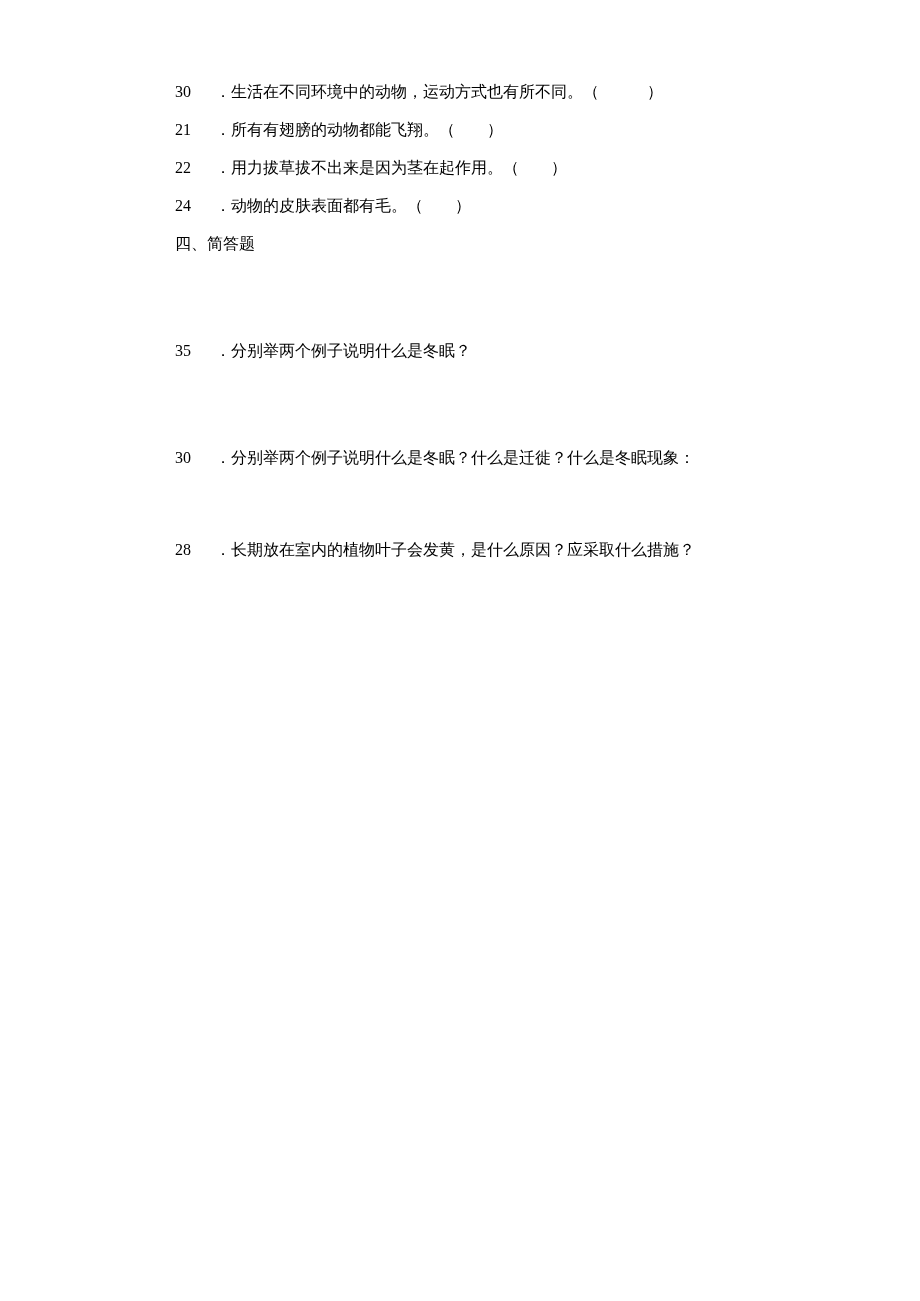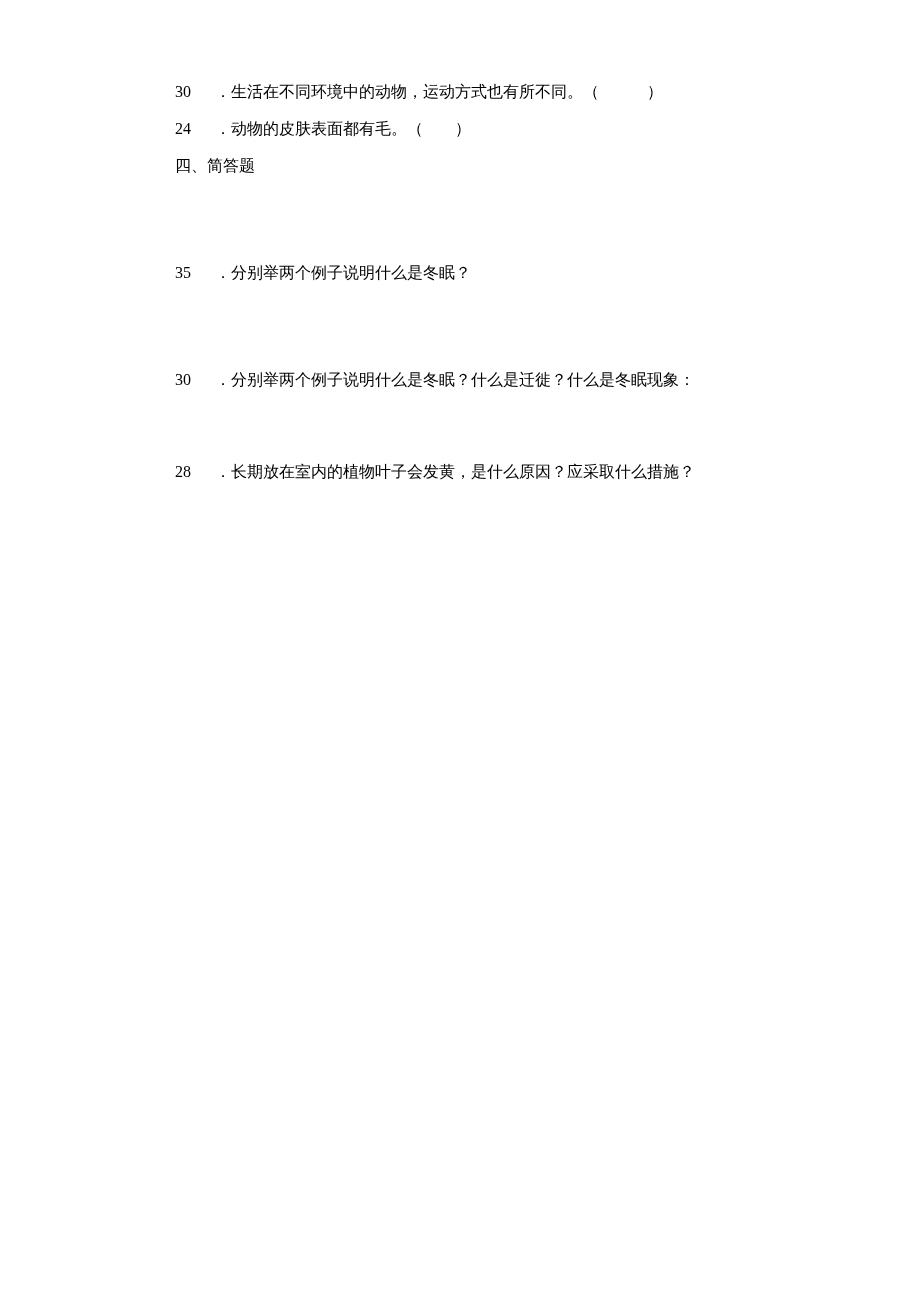--- a/index.html
+++ b/index.html
@@ -27,36 +27,42 @@
   .qnum {
     display: inline-block;
     width: 28px;
     text-align: left;
   }
   .qspacer {
     display: inline-block;
     width: 12px;
   }
   .bracket {
-    font-family: Liberation Serif, serif;
+    font-family: Liberation Mono, monospace;
   }
   .gap-lg { height: 70px; }
   .gap-md { height: 55px; }
 </style>
 </head>
 <body>
 
 <div class="page">
 
 
   <div class="line">
     <span class="qnum">30</span><span class="qspacer"></span><span class="bracket">．生活在不同环境中的动物，运动方式也有所不同。（　　　）</span>
   </div>
 
+  <div class="line">
+    <span class="qnum">21</span><span class="qspacer"></span><span class="bracket">．所有有翅膀的动物都能飞翔。（　　）</span>
+  </div>
 
+  <div class="line">
+    <span class="qnum">22</span><span class="qspacer"></span><span class="bracket">．用力拔草拔不出来是因为茎在起作用。（　　）</span>
+  </div>
 
 
   <div class="line">
     <span class="qnum">24</span><span class="qspacer"></span><span class="bracket">．动物的皮肤表面都有毛。（　　）</span>
   </div>
 
   <div class="line section-heading">
     <span>四、简答题</span>
   </div>
 

